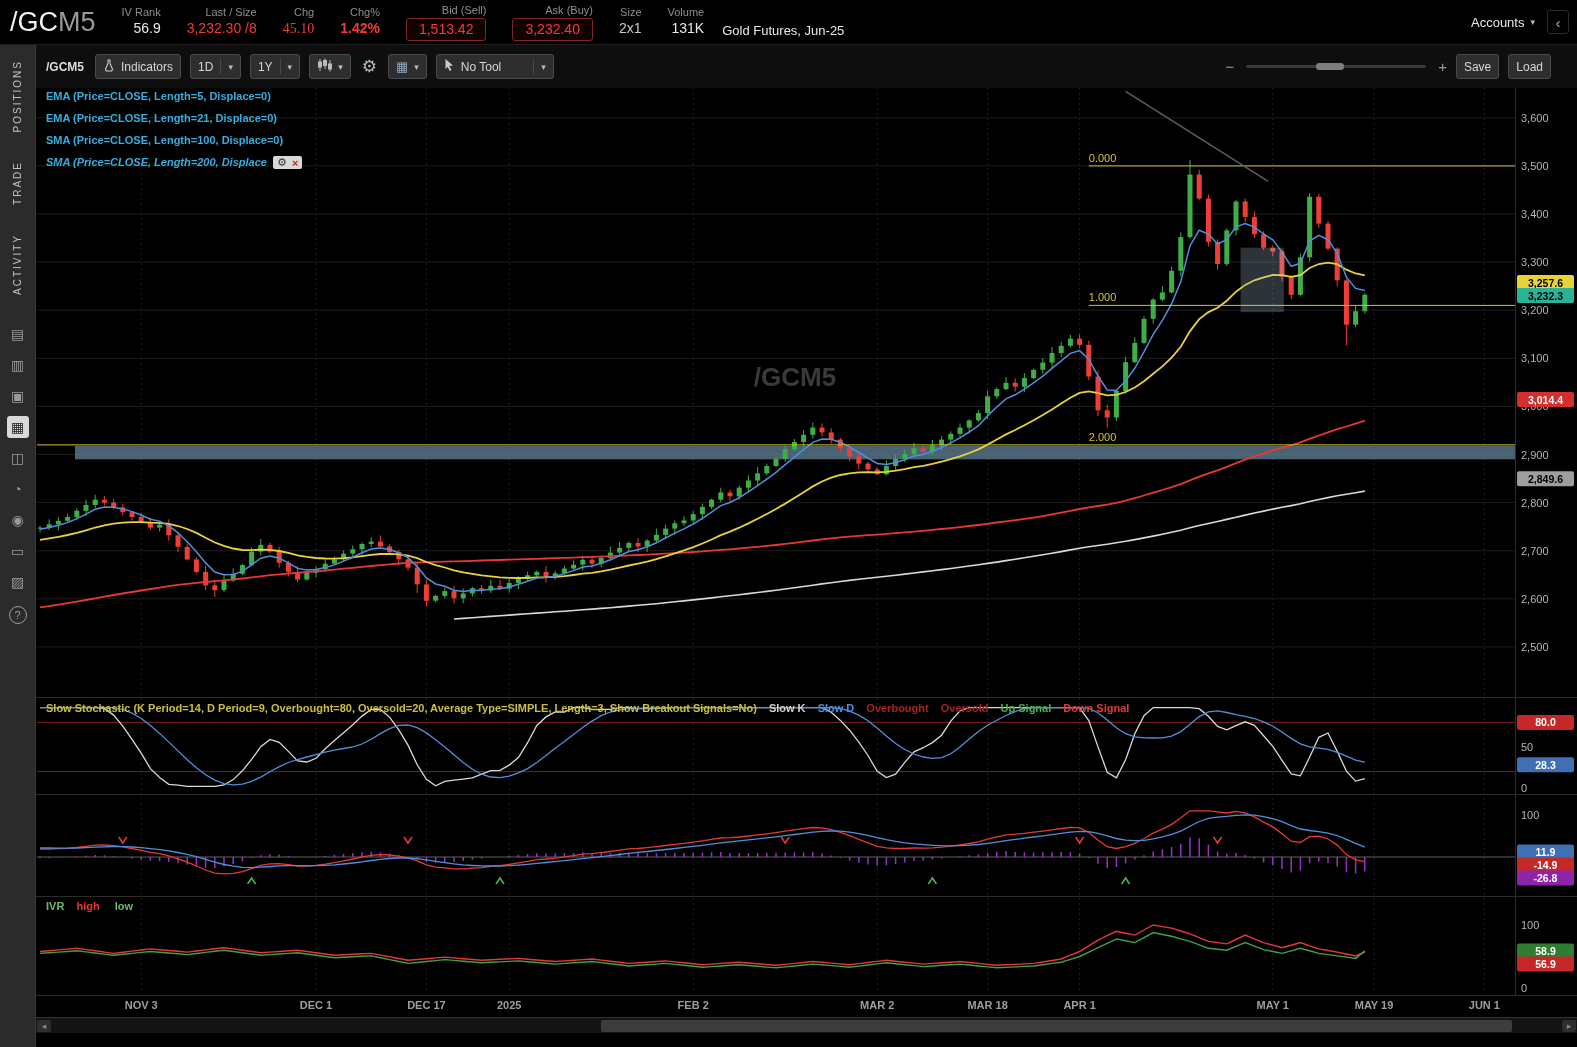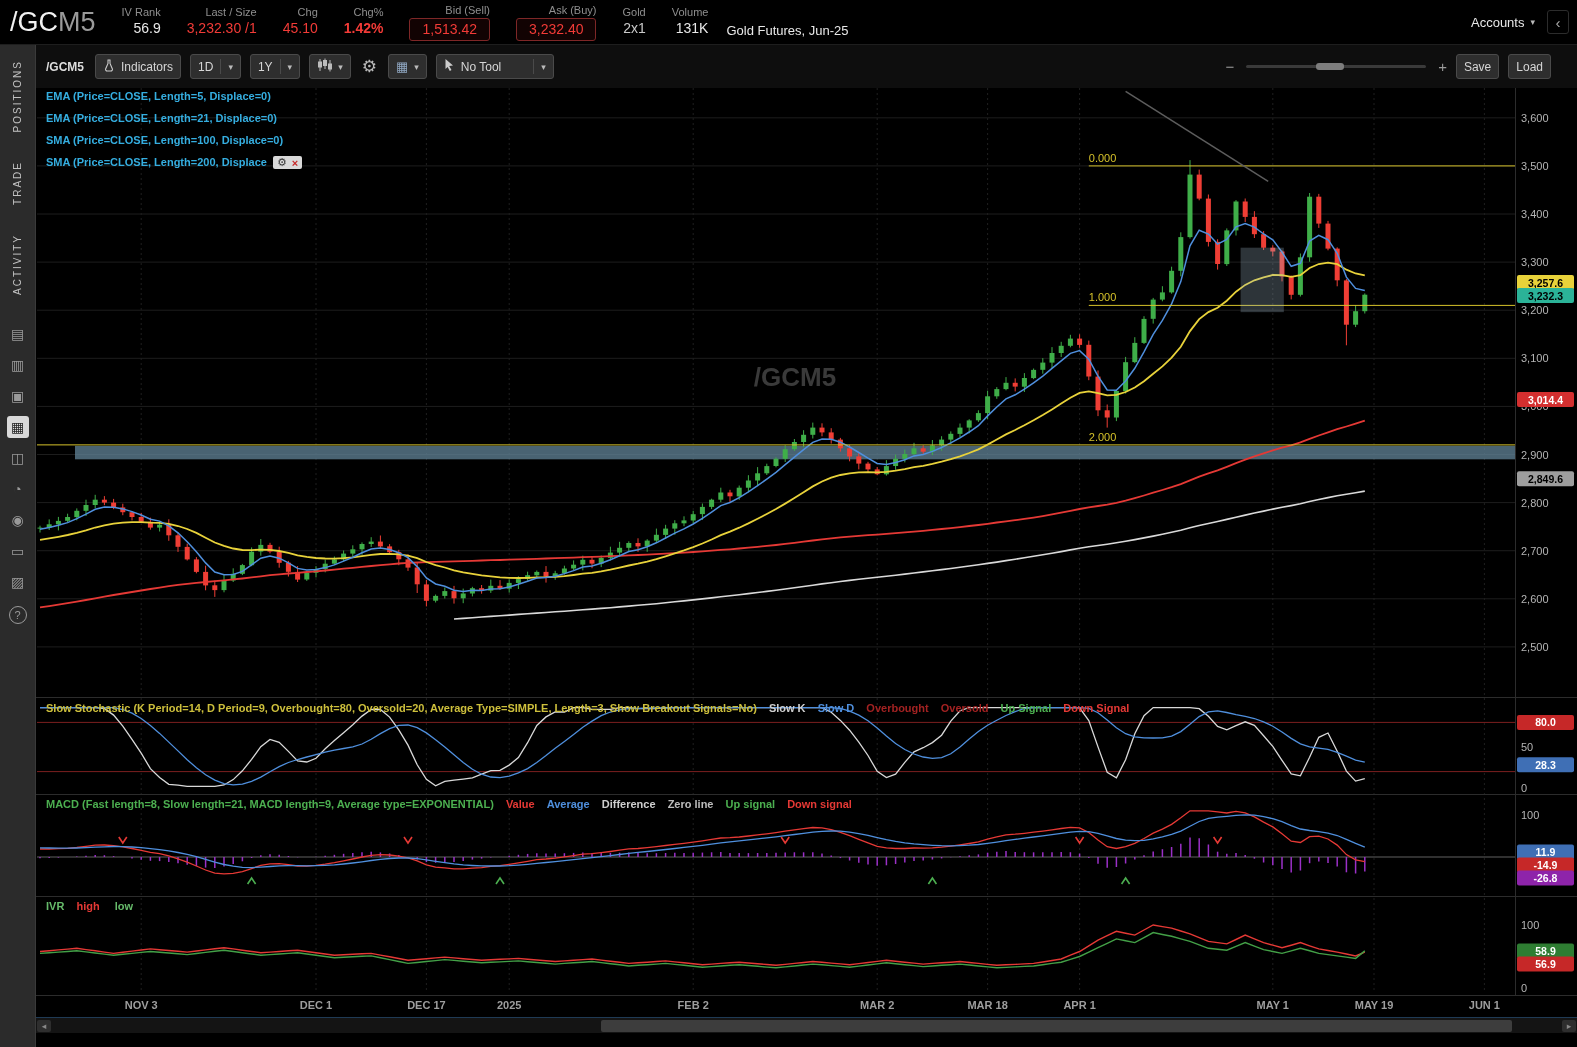--- a/index.html
+++ b/index.html
@@ -60,40 +60,40 @@
   <div class="hdr">
     <div class="sym">
       <span>/GC</span><span class="sub">M5</span>
     </div>
     <div class="fld">
       <span class="lbl">IV Rank</span>
       <span class="val" style="color: rgb(232, 232, 232);">56.9</span>
     </div>
     <div class="fld">
       <span class="lbl">Last / Size</span>
-      <span class="val" style="color: rgb(242, 59, 55);">3,232.30 /1</span>
+      <span class="val" style="color: rgb(242, 59, 55);">3,232.30 /8</span>
     </div>
     <div class="fld">
       <span class="lbl">Chg</span>
-      <span class="val" style="color: rgb(242, 59, 55);">45.10</span>
+      <span class="val" style="color: rgb(242, 59, 55); font-family: Liberation Serif, serif;">45.10</span>
     </div>
     <div class="fld">
       <span class="lbl">Chg%</span>
       <span class="val" style="color: rgb(242, 59, 55); font-weight: bold;">1.42%</span>
     </div>
     <div class="fld boxed">
       <span class="lbl">Bid (Sell)</span>
       <span class="val" style="color: rgb(242, 59, 55);">1,513.42</span>
     </div>
     <div class="fld boxed">
       <span class="lbl">Ask (Buy)</span>
       <span class="val" style="color: rgb(242, 59, 55);">3,232.40</span>
     </div>
     <div class="fld">
-      <span class="lbl">Gold</span>
+      <span class="lbl">Size</span>
       <span class="val" style="color: rgb(201, 201, 201);">2x1</span>
     </div>
     <div class="fld">
       <span class="lbl">Volume</span>
       <span class="val" style="color: rgb(232, 232, 232);">131K</span>
     </div>
     <div class="desc">Gold Futures, Jun-25</div>
     <div class="accounts">
       <span>Accounts</span>
       <span class="chev">▾</span>
@@ -726,46 +726,37 @@
       <text x="1521" y="992" fill="#b5b5b5" font-size="11">0</text>
       <rect x="1517" y="943.4" width="57" height="15" rx="2" fill="#2e7d32"></rect>
       <text x="1545.5" y="954.9" fill="#fff" font-size="10.5" font-weight="bold" text-anchor="middle">58.9</text>
       <rect x="1517" y="956.4" width="57" height="15" rx="2" fill="#c62828"></rect>
       <text x="1545.5" y="967.9" fill="#fff" font-size="10.5" font-weight="bold" text-anchor="middle">56.9</text>
     </svg>
 
   <div class="ov" style="left:46px;top:90px;"><span style="color: rgb(53, 174, 224);">EMA (Price=CLOSE, Length=5, Displace=0)</span></div>
   <div class="ov" style="left:46px;top:112px;"><span style="color: rgb(53, 174, 224);">EMA (Price=CLOSE, Length=21, Displace=0)</span></div>
   <div class="ov" style="left:46px;top:134px;"><span style="color: rgb(53, 174, 224);">SMA (Price=CLOSE, Length=100, Displace=0)</span></div>
-  <div class="ov" style="left:46px;top:156px;">
+  <div class="ov" style="left:46px;top:156px;font-style:italic;">
     <span style="color: rgb(53, 174, 224);">SMA (Price=CLOSE, Length=200, Displace</span><span class="chip">
         <span class="gear">⚙</span>
         <span class="x">×</span>
       </span>
   </div>
 
   <div class="ov" style="left:46px;top:702px;">
     <span style="color: rgb(205, 191, 60);">Slow Stochastic (K Period=14, D Period=9, Overbought=80, Oversold=20, Average Type=SIMPLE, Length=3, Show Breakout Signals=No)</span>
     <span class="leg" style="color: rgb(207, 207, 207);">Slow K</span>
     <span class="leg" style="color: rgb(79, 143, 221);">Slow D</span>
     <span class="leg" style="color: rgb(163, 34, 34); margin-top: 16px;">Overbought</span>
     <span class="leg" style="color: rgb(163, 34, 34);">Oversold</span>
     <span class="leg" style="color: rgb(76, 175, 80);">Up Signal</span>
     <span class="leg" style="color: rgb(229, 57, 53);">Down Signal</span>
   </div>
 
-  <div class="ov" style="left:46px;top:798px;">
-    <span style="color: rgb(76, 175, 80);">MACD (Fast length=8, Slow length=21, MACD length=9, Average type=EXPONENTIAL)</span>
-    <span class="leg" style="color: rgb(229, 57, 53);">Value</span>
-    <span class="leg" style="color: rgb(79, 143, 221);">Average</span>
-    <span class="leg" style="color: rgb(207, 207, 207);">Difference</span>
-    <span class="leg" style="color: rgb(189, 189, 189);">Zero line</span>
-    <span class="leg" style="color: rgb(76, 175, 80);">Up signal</span>
-    <span class="leg" style="color: rgb(229, 57, 53);">Down signal</span>
-  </div>
 
   <div class="ov" style="left:46px;top:900px;">
     <span style="color: rgb(102, 187, 106);">IVR</span>
     <span class="leg" style="color: rgb(229, 57, 53);">high</span>
     <span class="leg" style="color: rgb(102, 187, 106); margin-left: 12px;">low</span>
   </div>
 
   <div class="scroll">
     <div class="sbtn" style="left:1px;">◂</div>
     <div class="sthumb"></div>

